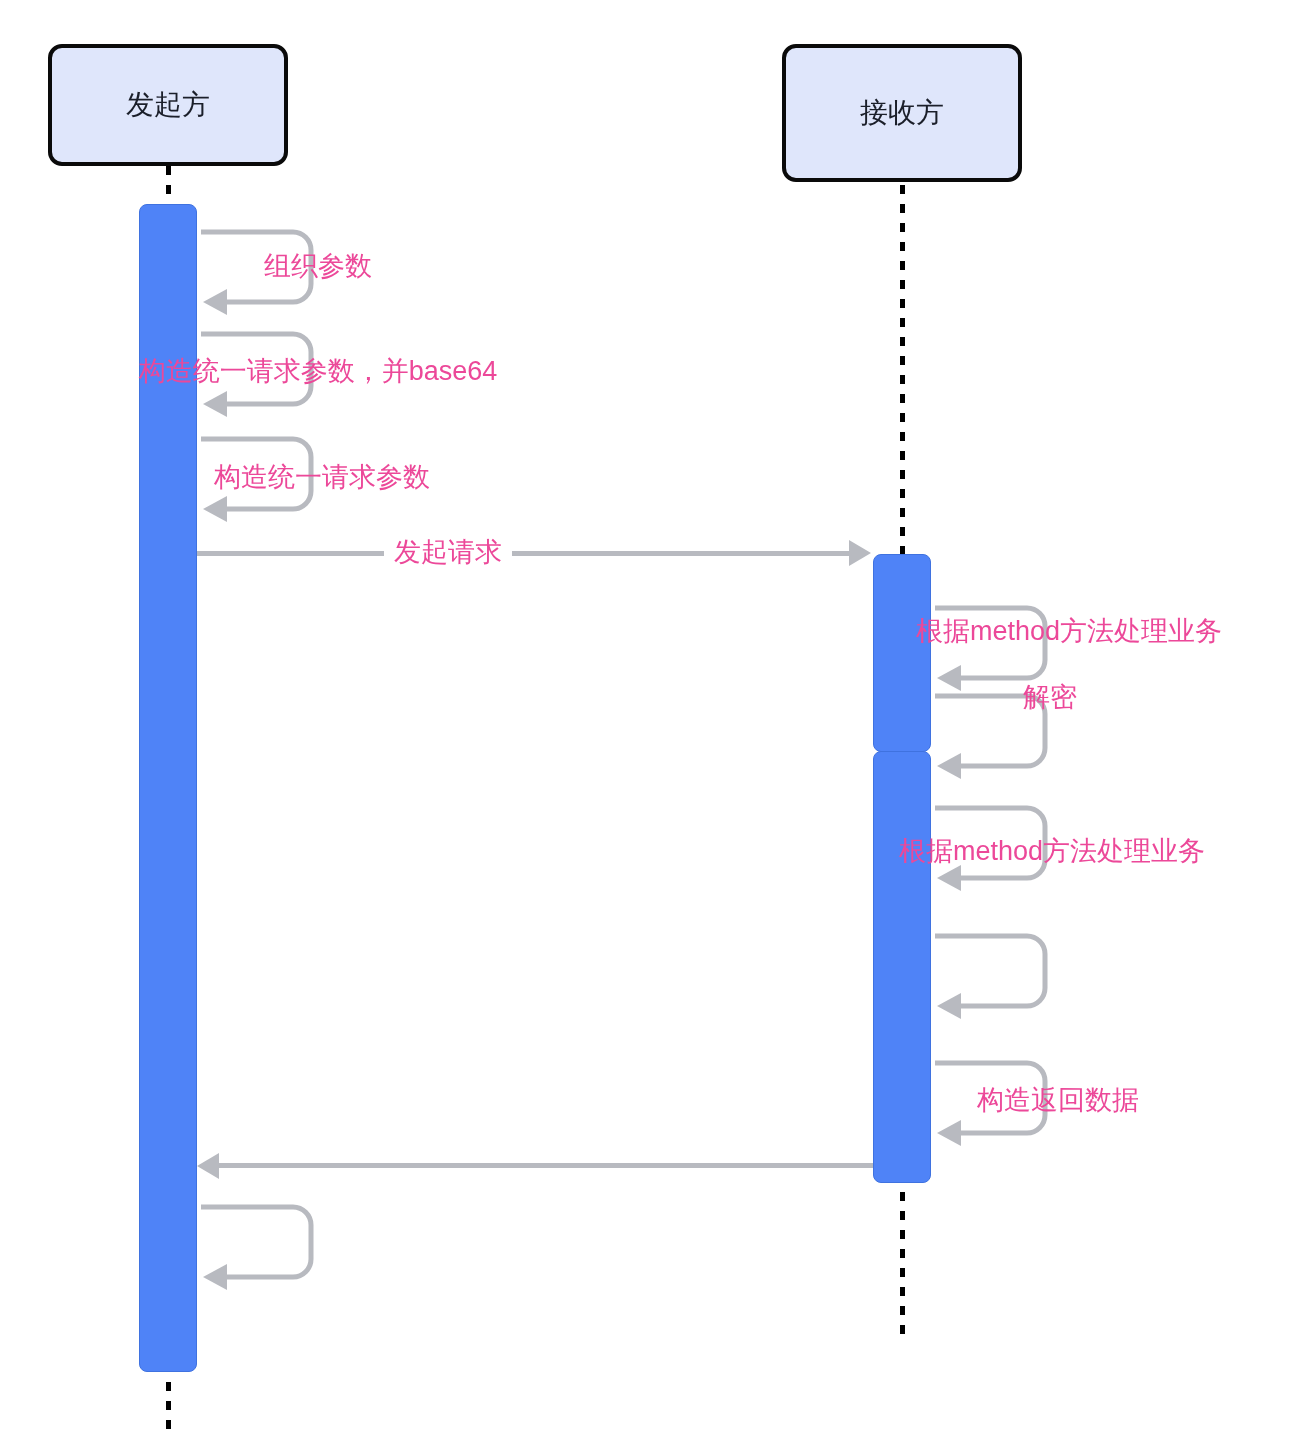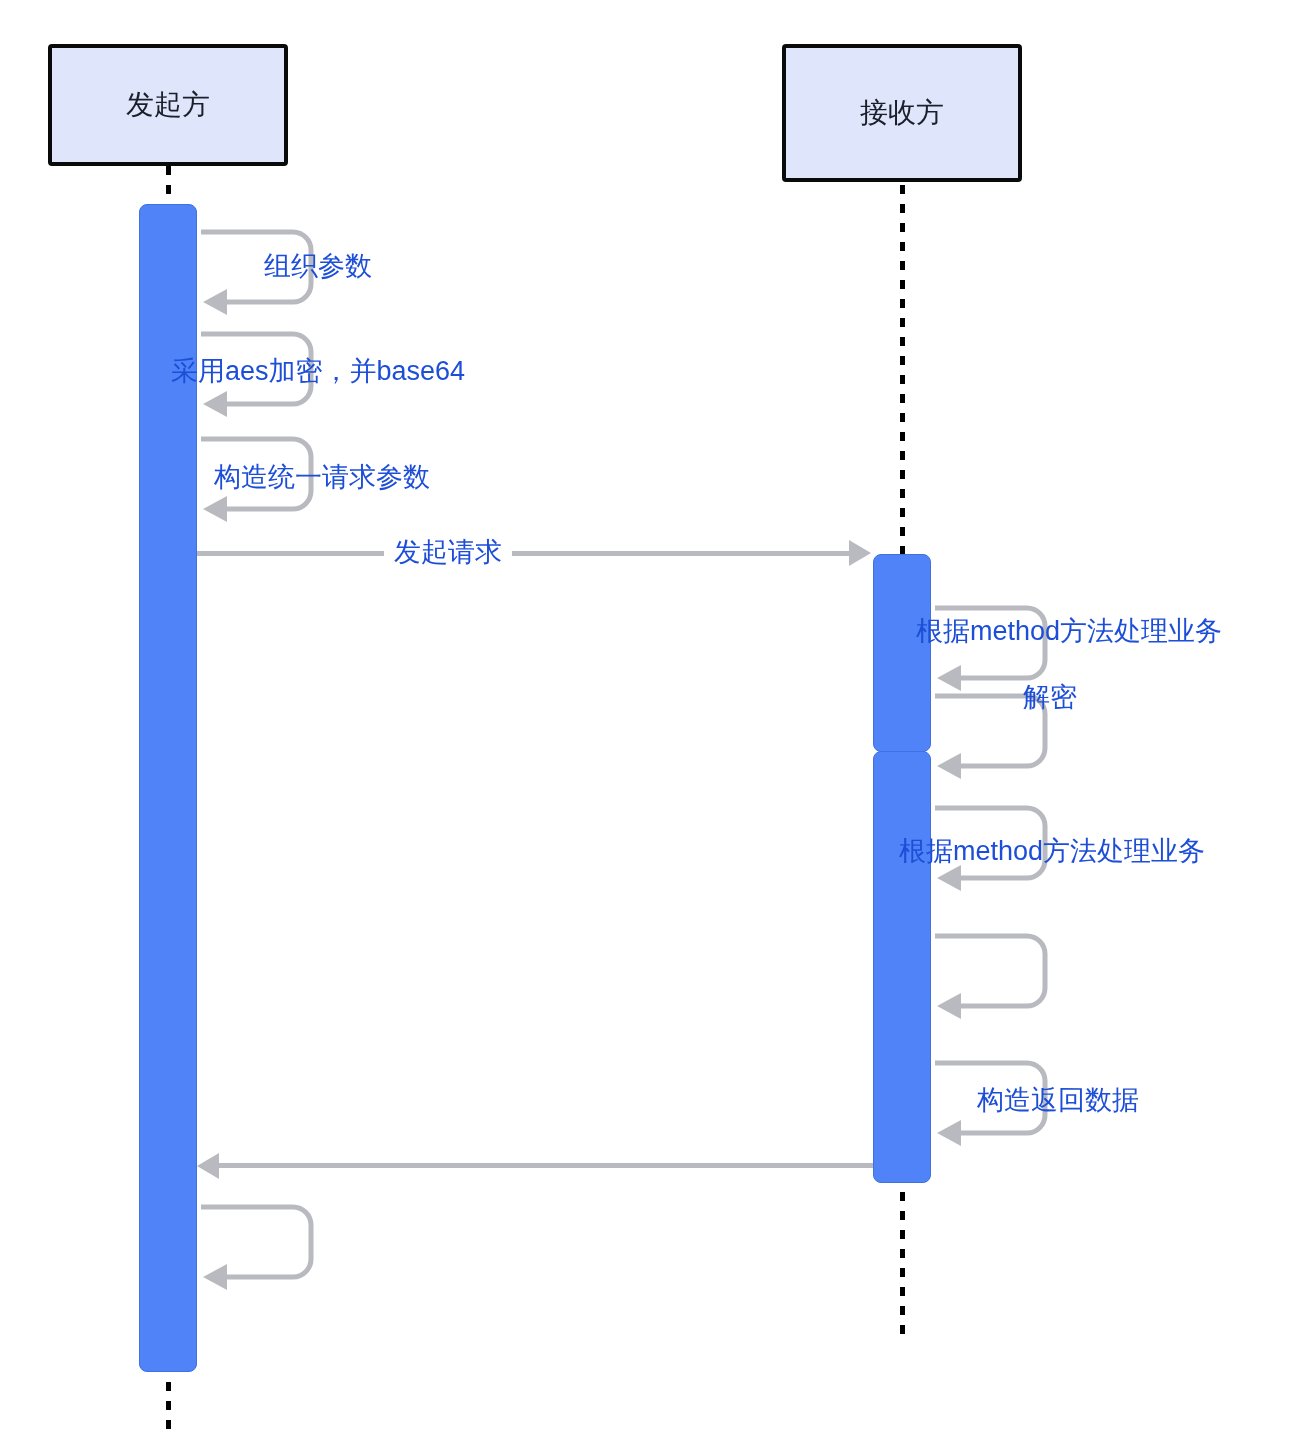--- a/index.html
+++ b/index.html
@@ -17,21 +17,21 @@
     background: #ffffff;
     overflow: hidden;
   }
 
   
   .participant {
     position: absolute;
     box-sizing: border-box;
     background: #dfe6fb;
     border: 4px solid #0a0a0a;
-    border-radius: 4px;
+    border-radius: 14px;
     display: flex;
     align-items: center;
     justify-content: center;
   }
   .participant-label {
     font-size: 28px;
     color: #1b1f2a;
     line-height: 1;
     white-space: nowrap;
   }
@@ -87,21 +87,21 @@
   }
   .selfloop svg {
     display: block;
     overflow: visible;
   }
 
   
   .msg-label {
     position: absolute;
     font-size: 27px;
-    color: #1d4ed8;
+    color: #ec4899;
     line-height: 1;
     white-space: nowrap;
     background: transparent;
   }
   .msg-label.centered {
     transform: translateX(-50%);
   }
   .msg-label.boxed {
     background: #ffffff;
     padding: 0 10px;
@@ -136,21 +136,21 @@
     </svg>
   </div>
   <div class="msg-label centered" style="left:318px; top:253px;">组织参数</div>
 
   <div class="selfloop" style="left:197px; top:330px; width:140px; height:86px;">
     <svg width="140" height="86" viewBox="0 0 140 86">
       <path d="M 4,4 L 96,4 A 18,18 0 0 1 114,22 L 114,56 A 18,18 0 0 1 96,74 L 30,74" fill="none" stroke="#b8bac0" stroke-width="5"></path>
       <polygon points="30,61 30,87 6,74" fill="#b8bac0"></polygon>
     </svg>
   </div>
-  <div class="msg-label centered" style="left:318px; top:358px;">采用aes加密，并base64</div>
+  <div class="msg-label centered" style="left:318px; top:358px;">构造统一请求参数，并base64</div>
 
   <div class="selfloop" style="left:197px; top:435px; width:140px; height:86px;">
     <svg width="140" height="86" viewBox="0 0 140 86">
       <path d="M 4,4 L 96,4 A 18,18 0 0 1 114,22 L 114,56 A 18,18 0 0 1 96,74 L 30,74" fill="none" stroke="#b8bac0" stroke-width="5"></path>
       <polygon points="30,61 30,87 6,74" fill="#b8bac0"></polygon>
     </svg>
   </div>
   <div class="msg-label centered" style="left:322px; top:464px;">构造统一请求参数</div>
 
   <div class="msg-line" style="left:197px; top:551px; width:652px;"></div>

